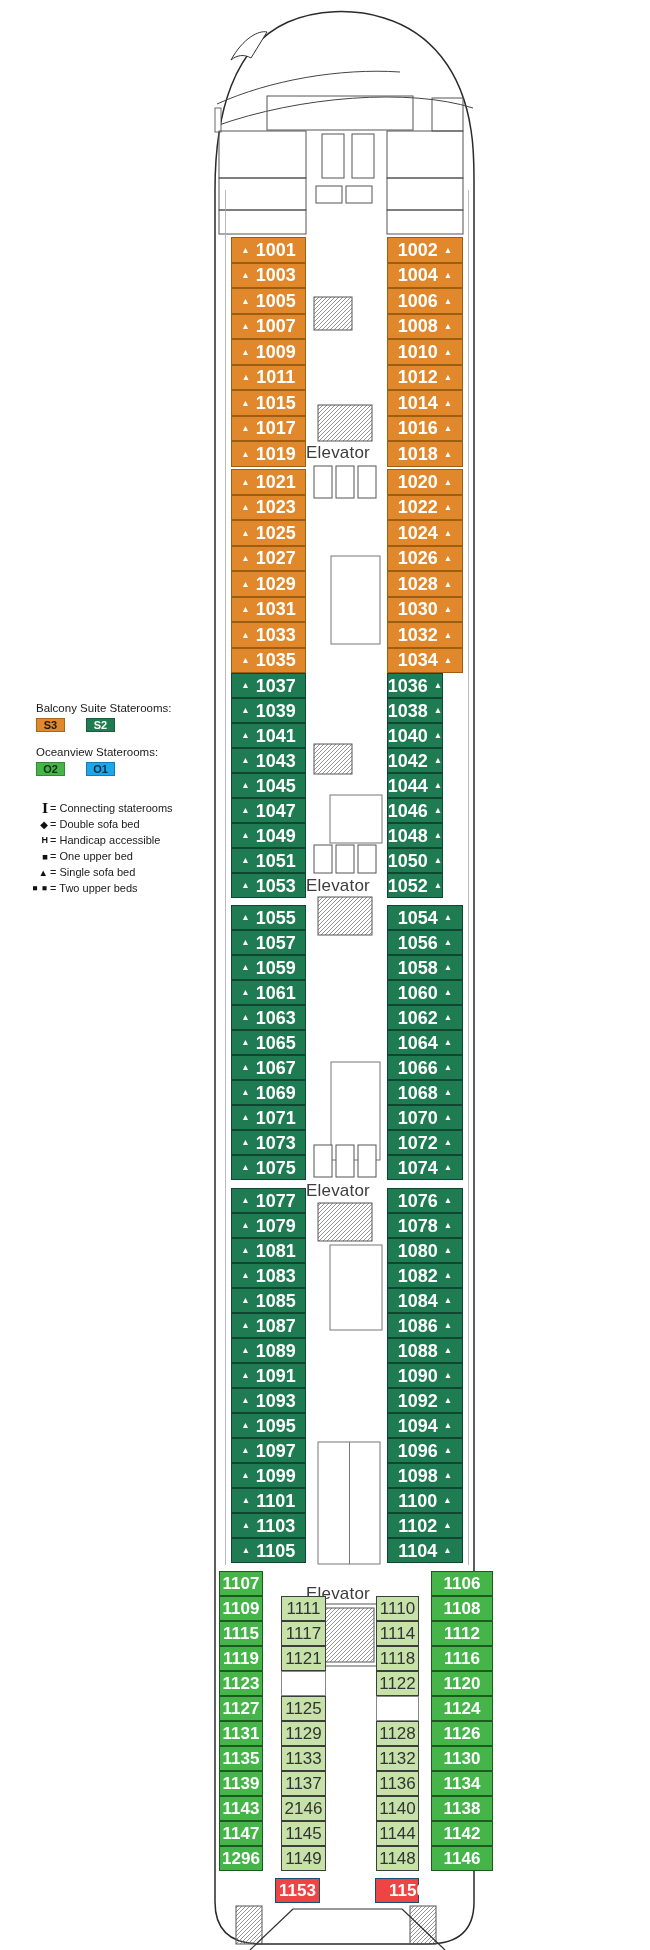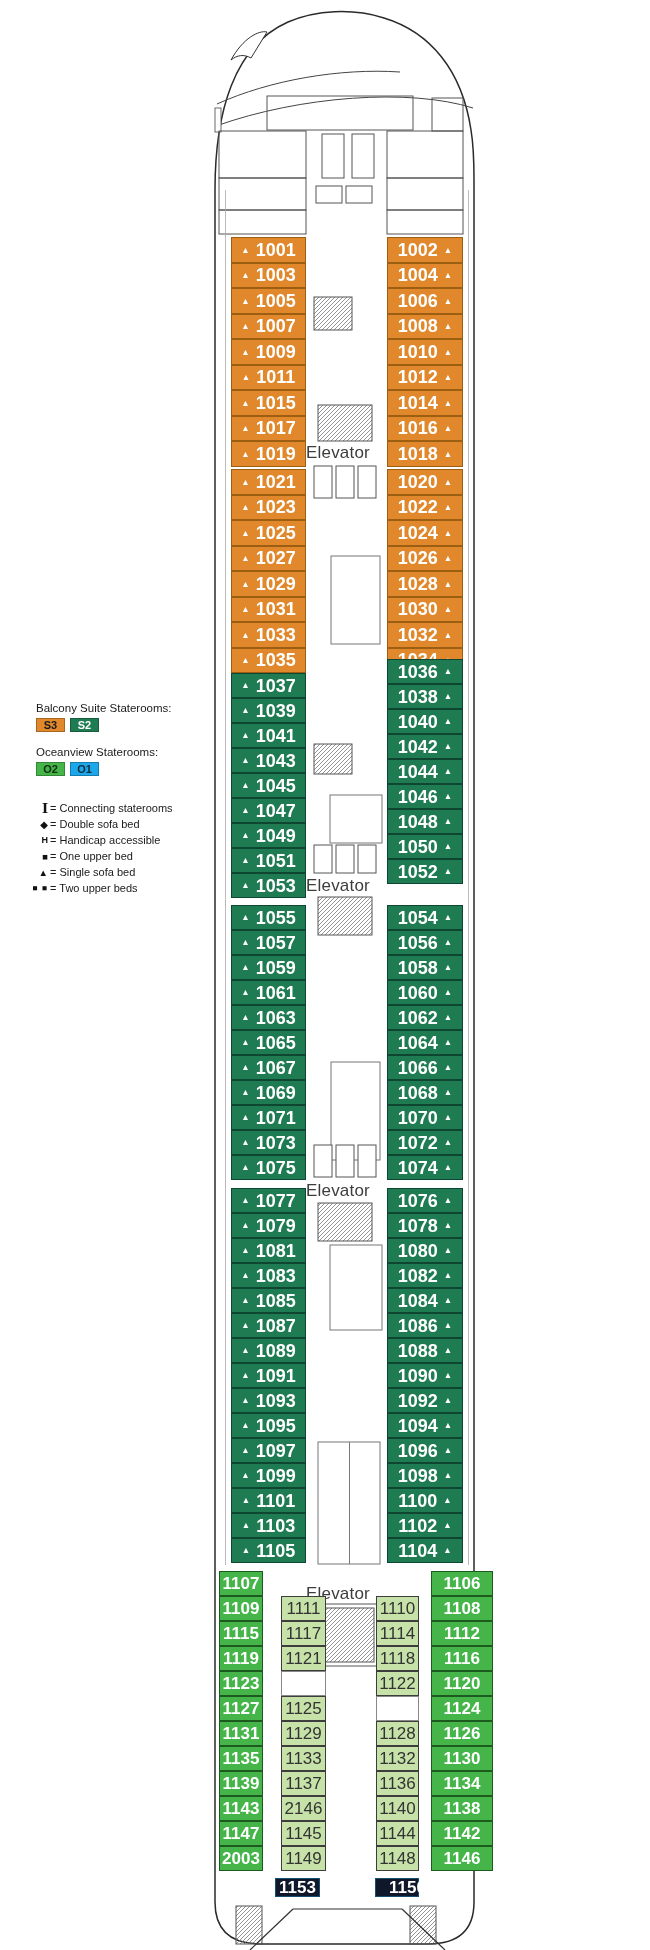--- a/index.html
+++ b/index.html
@@ -20,43 +20,43 @@
   .cell.gap{background:#fff;border-color:#888;}
   .mk{font-size:8.5px;line-height:1;transform:translateY(-0.5px);}
 
   .gLA{left:231px;top:237px;width:75px;}
   .gLB{left:231px;top:469px;width:75px;}
   .gLC{left:231px;top:673px;width:75px;}
   .gLD{left:231px;top:905px;width:75px;}
   .gLE{left:231px;top:1188px;width:75px;}
   .gRA{left:387px;top:237px;width:76px;}
   .gRB{left:387px;top:469px;width:76px;}
-  .gRC{left:387px;top:659px;width:76px;justify-content:flex-end;}
+  .gRC{left:387px;top:673px;width:56px;justify-content:flex-end;}
   .gRD{left:387px;top:905px;width:76px;}
   .gRE{left:387px;top:1188px;width:76px;}
   .gBLo{left:219px;top:1571px;width:44px;}
   .gBLi{left:281px;top:1596px;width:45px;}
   .gBRi{left:376px;top:1596px;width:43px;}
   .gBRo{left:431px;top:1571px;width:62px;}
 
-  .blue-cell{position:absolute;height:19px;box-sizing:border-box;border:1px solid #14506e;
-        background:#0f172a;color:#fff;display:flex;align-items:center;justify-content:center;
+  .blue-cell{position:absolute;height:25px;box-sizing:border-box;border:1px solid #14506e;
+        background:#ef4444;color:#fff;display:flex;align-items:center;justify-content:center;
         font-size:17px;font-weight:700;}
   #c1153{left:275px;top:1878px;width:45px;}
   #c1150{left:375px;top:1878px;width:44px;padding-left:21px;}
 
   
   .elv{position:absolute;left:306px;width:81px;text-align:left;
        font-size:17px;color:#3d3d3d;letter-spacing:0.2px;}
   .e1{top:443px;} .e2{top:876px;} .e3{top:1181px;} .e4{top:1584px;}
 
   
   .legend{position:absolute;left:30px;top:701px;width:175px;color:#1a1a1a;}
   .lg-title{font-size:11.5px;padding-left:6px;line-height:14px;}
-  .sw-row{display:flex;gap:5px;padding-left:6px;margin:3px 0 0 0;}
+  .sw-row{display:flex;gap:21px;padding-left:6px;margin:3px 0 0 0;}
   .sw{width:29px;height:14px;display:flex;align-items:center;justify-content:center;
       font-size:11px;font-weight:700;border:1px solid rgba(0,0,0,0.25);box-sizing:border-box;}
   .lg-sec{margin-bottom:13px;}
   .sym-list{margin-top:24px;}
   .sym-row{display:flex;align-items:center;height:16px;font-size:11px;}
   .sym-g{width:18px;text-align:right;margin-right:2px;color:#111;}
   .g-connect{font-family:"DejaVu Serif",serif;font-size:13px;font-weight:700;}
   .g-diamond{font-size:10px;}
   .g-h{font-size:9px;font-weight:700;}
   .g-sq{font-size:9.5px;}
@@ -669,21 +669,21 @@
       <div class="cell">
         <span>1139</span>
       </div>
       <div class="cell">
         <span>1143</span>
       </div>
       <div class="cell">
         <span>1147</span>
       </div>
       <div class="cell">
-        <span>2003</span>
+        <span>1296</span>
       </div>
     </div>
   <div class="col lgreen gBLi">
 
   <div class="cell">
         <span>1111</span>
       </div>
       <div class="cell">
         <span>1117</span>
       </div>

